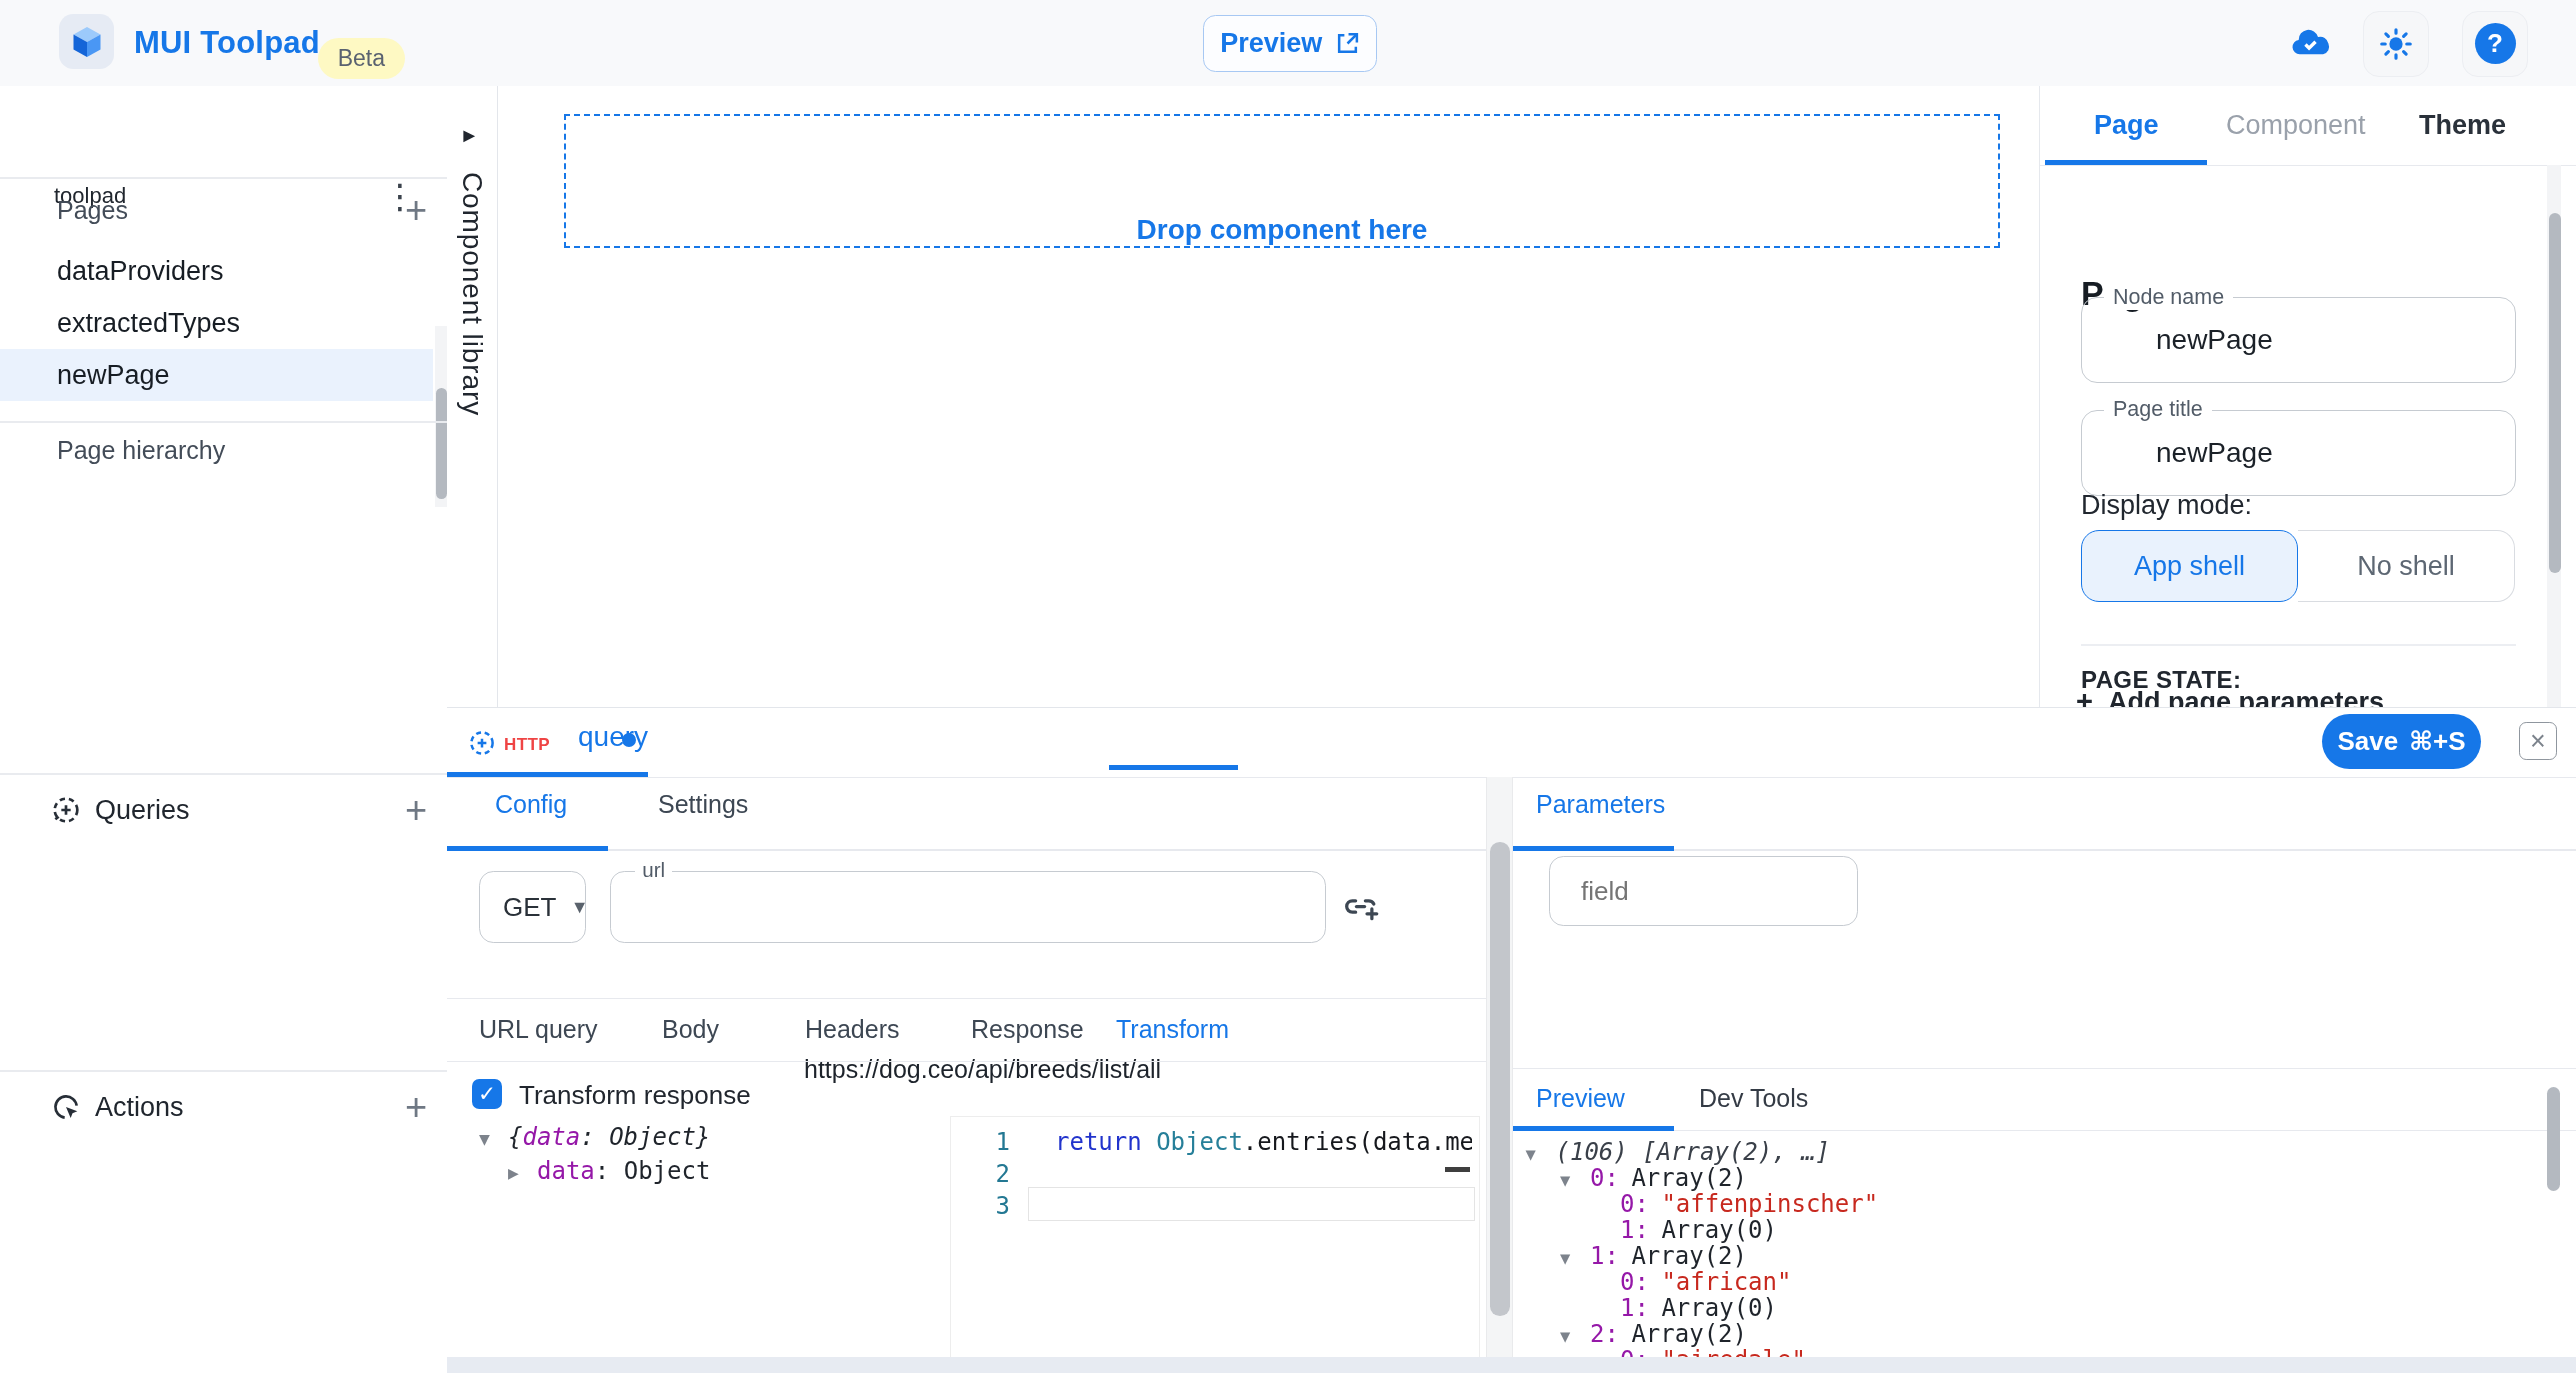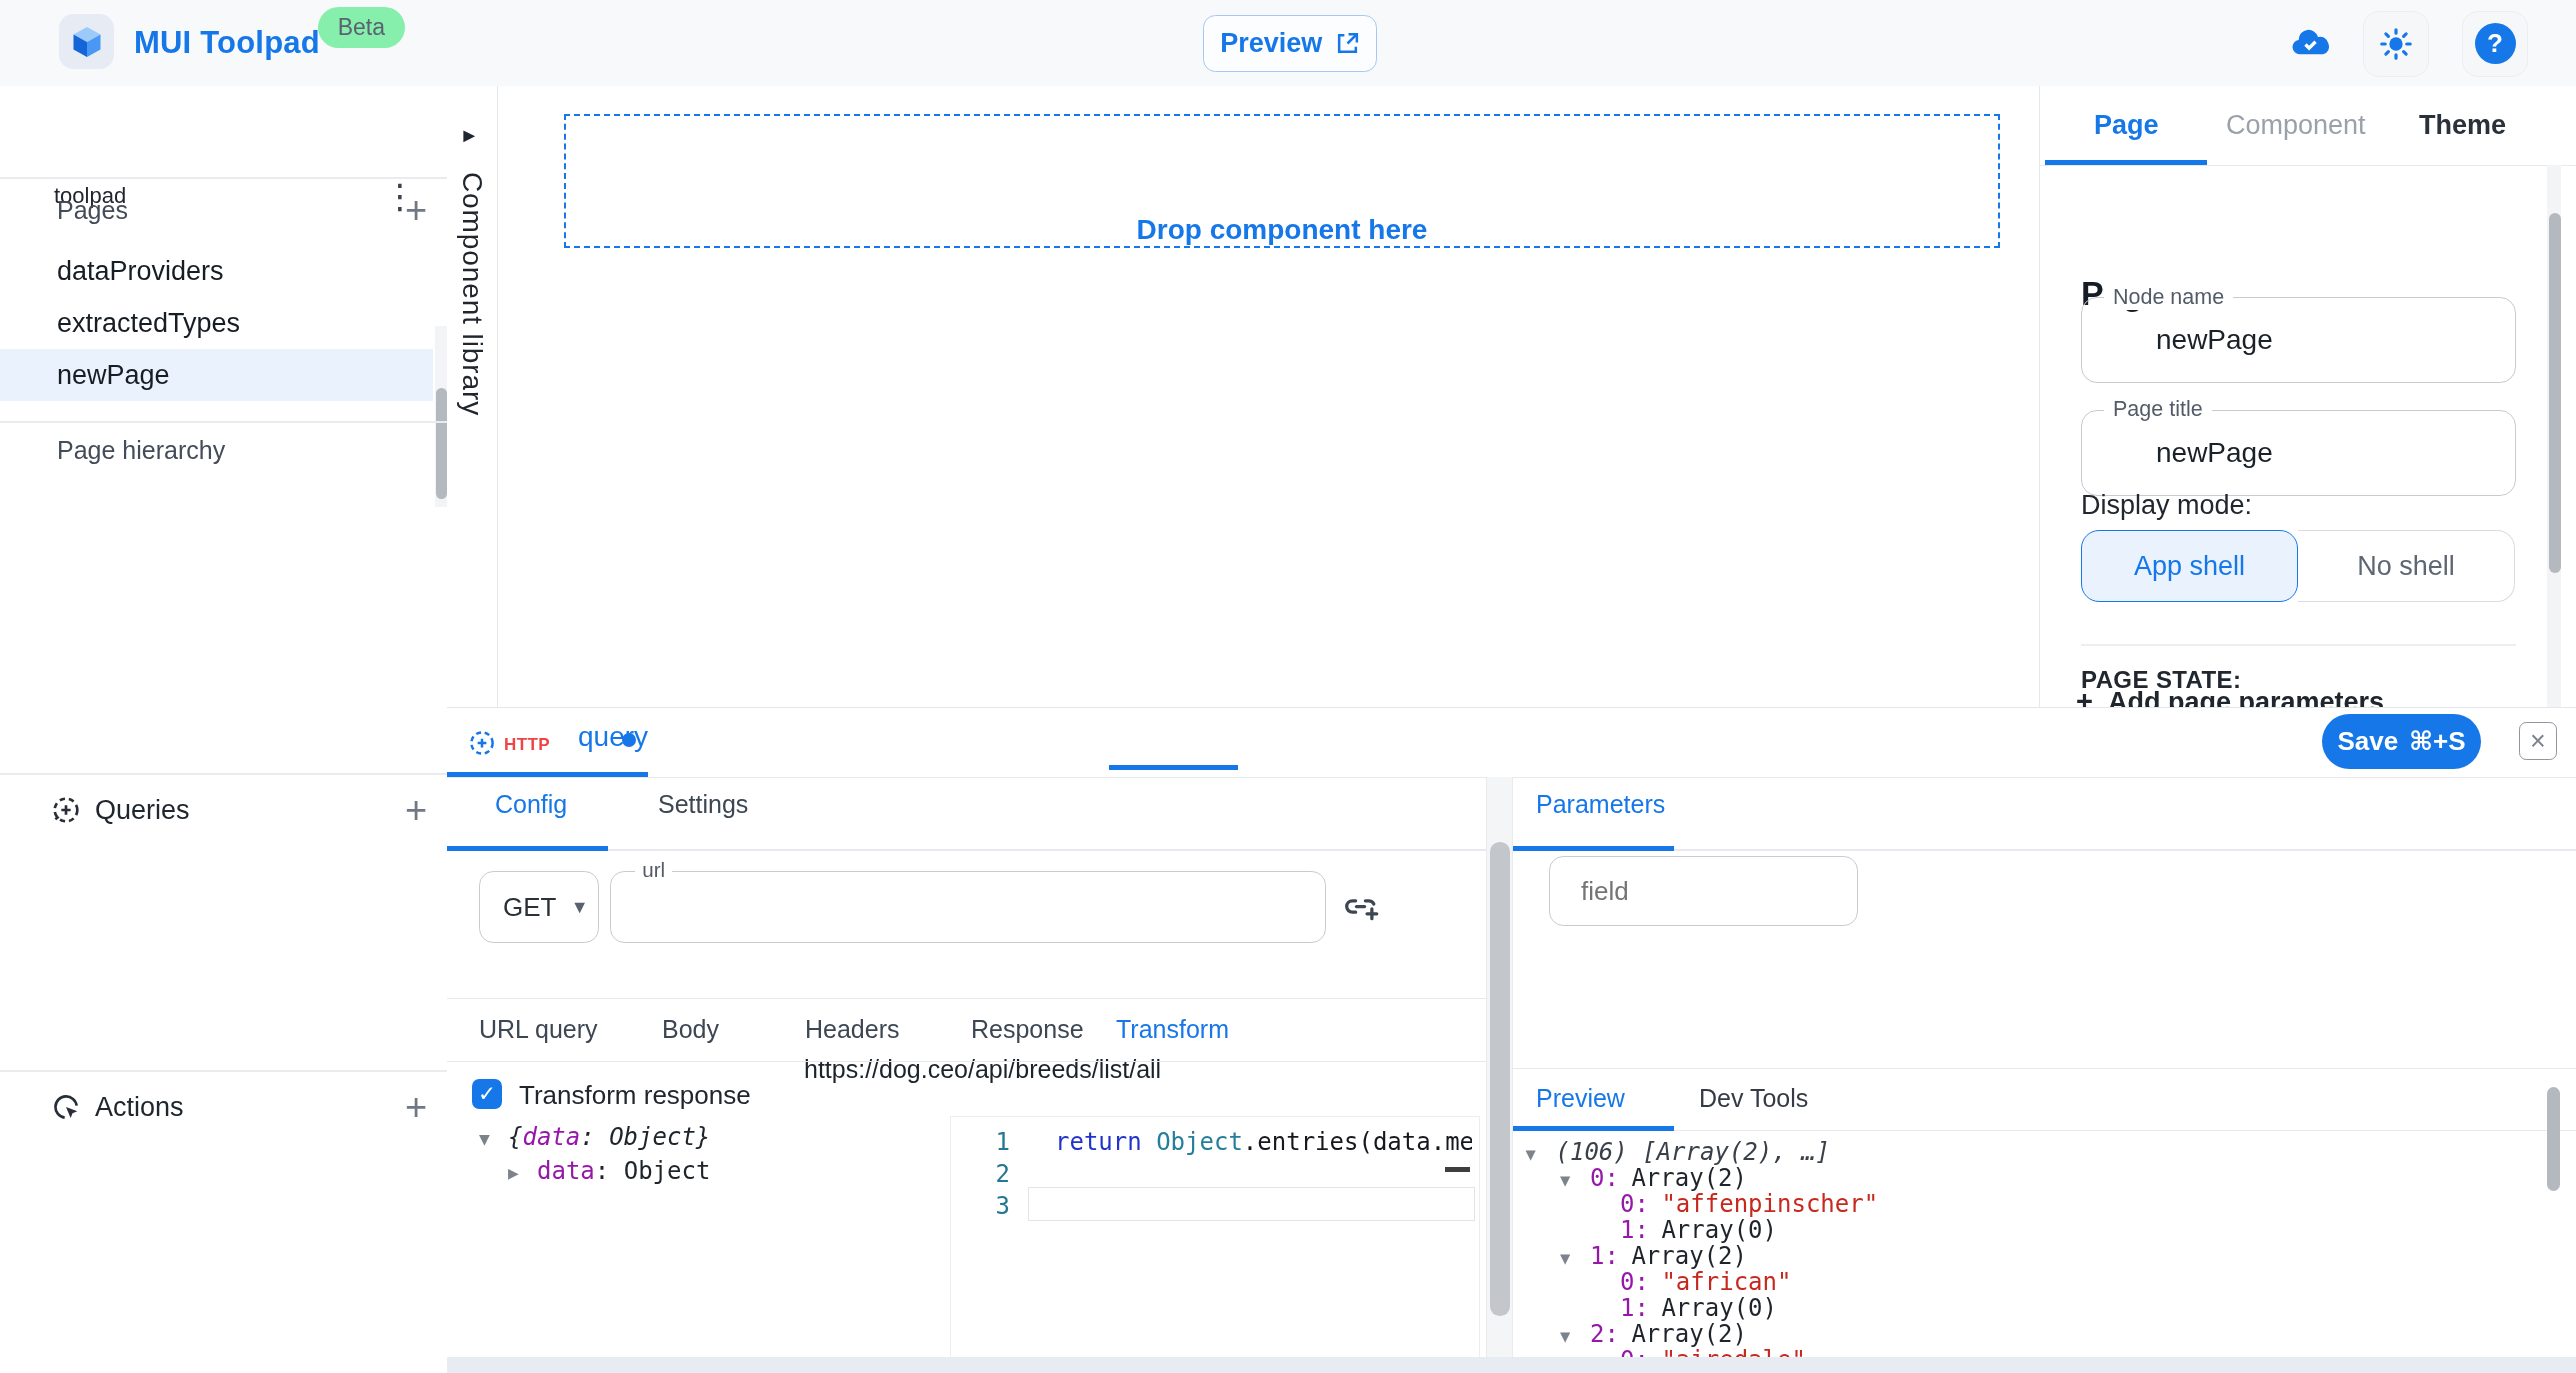--- a/index.html
+++ b/index.html
@@ -4,21 +4,21 @@
 <style>
   html,body{margin:0;padding:0;background:#fff;}
   .stage{position:relative;width:2576px;height:1374px;overflow:hidden;
          font-family:"Liberation Sans","DejaVu Sans",sans-serif;color:#1b2128;background:#fff;}
   .abs{position:absolute;}
   .mono{font-family:"DejaVu Sans Mono",monospace;}
   
   .header{left:0;top:0;width:2576px;height:86px;background:#f8f9fb;border-bottom:1.8px solid #e5e8ed;}
   .logo-box{left:59px;top:14.3px;width:55px;height:55px;border-radius:14.3px;background:#e6ebf4;display:flex;align-items:center;justify-content:center;}
   .app-title{left:134px;top:0;height:86px;display:flex;align-items:center;font-size:31px;font-weight:bold;color:#1677e8;letter-spacing:0.2px;}
-  .beta{left:318px;top:7px;height:41px;padding:0 19.7px;border-radius:20.6px;background:#86efac;color:#5a6270;font-size:23px;display:flex;align-items:center;}
+  .beta{left:318px;top:38px;height:41px;padding:0 19.7px;border-radius:20.6px;background:#fef9c3;color:#5a6270;font-size:23px;display:flex;align-items:center;}
   .preview-btn{left:1203px;top:15px;width:172px;height:55px;border-radius:12.5px;border:1.8px solid #a7c8f3;background:#fcfdff;
                display:flex;align-items:center;justify-content:center;gap:12.5px;color:#1677e8;font-size:27px;font-weight:600;cursor:pointer;}
   .cloud-icon{left:2288px;top:21.5px;width:45px;height:43px;}
   .icon-btn{width:64px;height:64px;border-radius:16px;border:1.8px solid #eceef2;background:#f6f7f9;display:flex;align-items:center;justify-content:center;cursor:pointer;}
   .sun-btn{left:2363px;top:10.7px;}
   .help-btn{left:2462px;top:10.7px;}
   .help-circle{width:41px;height:41px;border-radius:50%;background:#1677e8;color:#fff;font-size:26px;font-weight:bold;display:flex;align-items:center;justify-content:center;}
   
   .sidebar{left:0;top:86px;width:447px;height:1288px;background:#fff;border-right:1.8px solid #e5e8ed;}
   .project-row{left:0;top:97px;width:447px;height:54px;}
@@ -71,21 +71,21 @@
   .qtab-name{position:absolute;left:131px;top:13.4px;font-size:28px;color:#1677e8;}
   .qtab-dot{position:absolute;left:175px;top:25px;width:14.3px;height:14.3px;border-radius:50%;background:#1677e8;}
   .qtab-underline{position:absolute;left:0;top:64px;width:201px;height:5.4px;background:#1677e8;}
   .save-btn{position:absolute;left:1875px;top:6.3px;width:159px;height:55px;border-radius:28px;background:#1677e8;color:#fff;
             font-size:26px;font-weight:600;display:flex;align-items:center;justify-content:center;gap:10.7px;cursor:pointer;}
   .close-btn{position:absolute;left:2072px;top:14.3px;width:38px;height:38px;border:1.8px solid #8f969e;border-radius:7.2px;box-sizing:border-box;
              display:flex;align-items:center;justify-content:center;color:#7c838c;font-size:27px;cursor:pointer;}
   .subdiv{position:absolute;left:0;top:141px;width:2129px;height:1.8px;background:#e7e9ee;}
   .cfg-tab{position:absolute;top:82px;font-size:25px;cursor:pointer;}
   .cfg-underline{position:absolute;left:0;top:138px;width:161px;height:5.4px;background:#1677e8;}
-  .method-box{position:absolute;left:32px;top:163px;width:120px;height:72px;border:1.8px solid #c6cbd1;border-radius:14.3px;box-sizing:border-box;
+  .method-box{position:absolute;left:32px;top:163px;width:107px;height:72px;border:1.8px solid #c6cbd1;border-radius:14.3px;box-sizing:border-box;
               display:flex;align-items:center;cursor:pointer;}
   .method-box .m{margin-left:23px;font-size:26px;color:#2a3139;}
   .method-box .c{margin-left:14.3px;font-size:18px;color:#5a626c;}
   .url-box{position:absolute;left:163px;top:163px;width:716px;height:72px;border:1.8px solid #c6cbd1;border-radius:14.3px;box-sizing:border-box;}
   .url-label{position:absolute;left:188px;top:150px;background:#fff;padding:0 7.2px;font-size:20.6px;color:#525c68;}
   .url-val{position:absolute;left:191px;top:182px;width:662px;border:none;outline:none;background:transparent;font-size:25px;color:#1d232b;font-family:inherit;}
   .link-icon{position:absolute;left:894px;top:179px;width:39px;height:39px;color:#3d4753;cursor:pointer;}
   .subtabs{position:absolute;left:0;top:290px;width:1039px;height:64px;border-top:1.8px solid #e7e9ee;border-bottom:1.8px solid #e7e9ee;box-sizing:border-box;}
   .subtab{position:absolute;top:0;height:61px;display:flex;align-items:center;font-size:25px;color:#3d4753;cursor:pointer;}
   .subtab-underline{position:absolute;left:662px;top:57px;width:129px;height:5.4px;background:#1677e8;}

